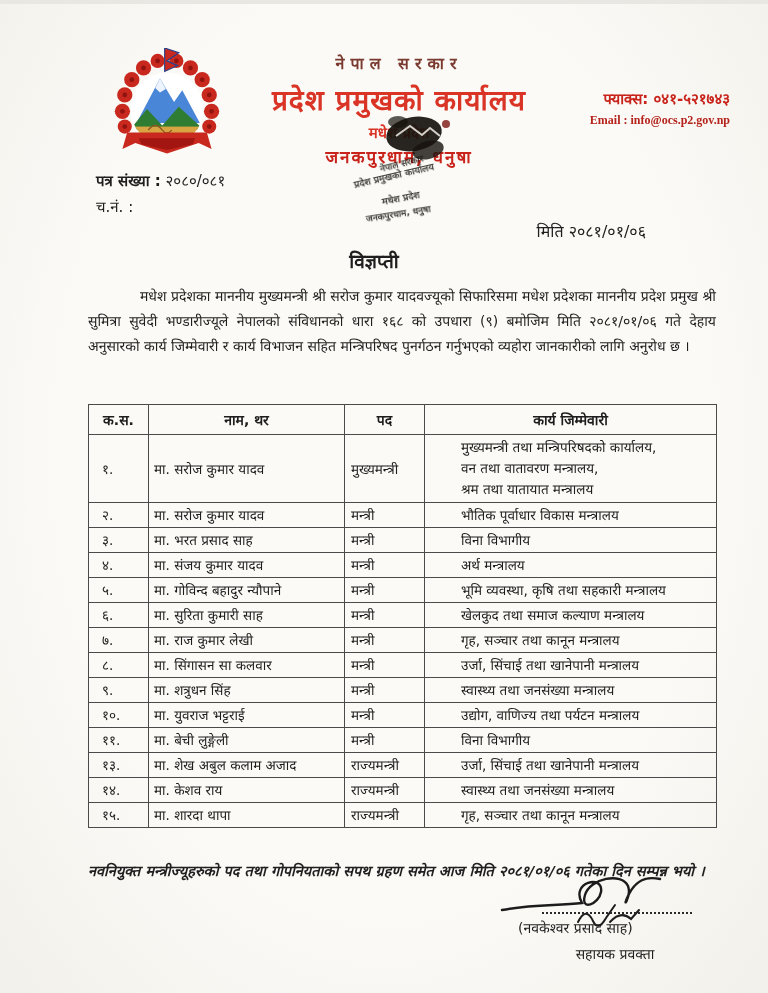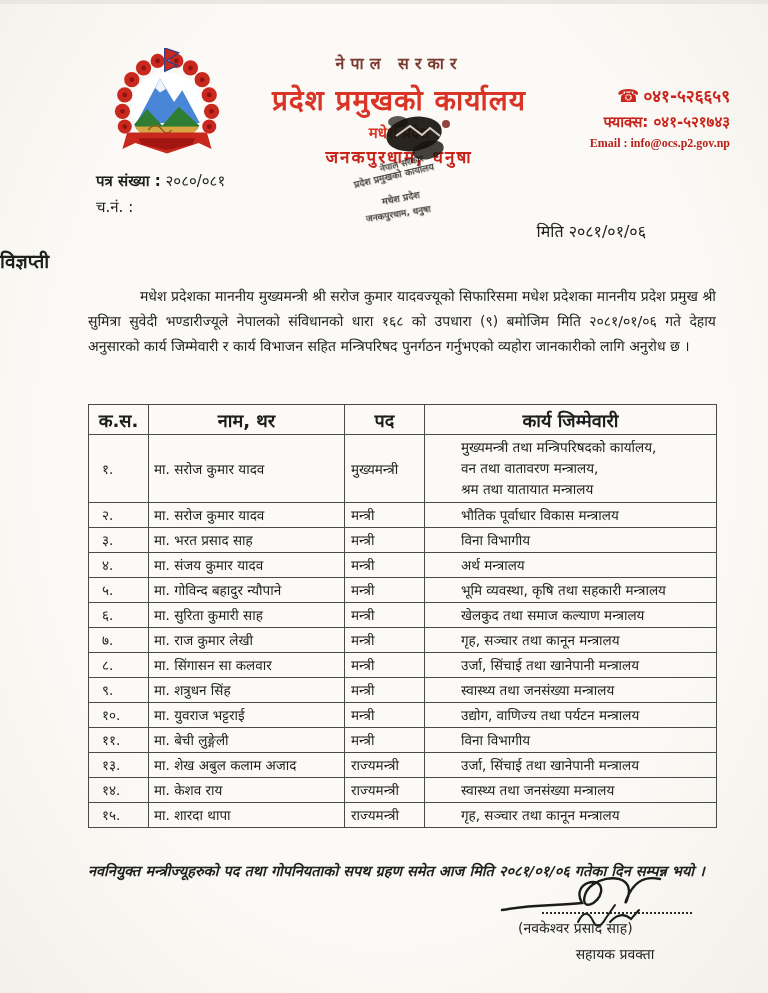--- a/index.html
+++ b/index.html
@@ -33,29 +33,29 @@
     filter:blur(.25px);transform-origin:left center;}
   .st1{font-size:9px;transform:rotate(-14deg);margin-left:40px;margin-top:0;}
   .st2{font-size:9.5px;transform:rotate(-13deg);margin-left:14px;margin-top:3px;}
   .st3{font-size:9.5px;transform:rotate(-11deg);margin-left:42px;margin-top:4px;}
   .st4{font-size:9px;transform:rotate(-9deg);margin-left:26px;margin-top:4px;}
   
   .refblock{position:absolute;left:96px;top:164px;font-size:15px;line-height:26px;}
   .refblock b{font-weight:bold;}
   .dateline{position:absolute;right:122px;top:216px;font-size:16px;}
   
-  .doc-title{position:absolute;left:0;top:244px;width:748px;text-align:left;
+  .doc-title{position:absolute;left:0;top:244px;width:748px;text-align:center;
     font-size:19px;font-weight:bold;}
   .body-par{position:absolute;left:88px;top:280px;width:628px;margin:0;
     font-size:14px;line-height:25px;text-align:justify;text-indent:52px;}
   
   table.mtable{position:absolute;left:88px;top:400px;width:628px;border-collapse:collapse;
     font-size:13.5px;color:#1d1d1d;table-layout:fixed;}
   .mtable th,.mtable td{border:1.6px solid #4a4a4a;padding:1px 6px;vertical-align:middle;}
-  .mtable th{font-weight:bold;text-align:center;height:27px;font-size:18px;}
+  .mtable th{font-weight:bold;text-align:center;height:27px;font-size:14px;}
   .mtable col.c-sn{width:60px;}
   .mtable col.c-name{width:196px;}
   .mtable col.c-pos{width:80px;}
   .mtable col.c-resp{width:292px;}
   .mtable td.col-sn{padding-left:13px;}
   .mtable td.col-name{padding-left:5px;}
   .mtable td.col-responsibility{white-space:pre-line;line-height:21px;padding-left:36px;}
   .mtable tbody tr{height:25px;}
   .mtable tbody tr:first-child{height:68px;}
   
@@ -140,23 +140,20 @@
     </svg>
     <div class="stamp-lines">
       <div class="st1">नेपाल सरकार</div>
       <div class="st2">प्रदेश प्रमुखको कार्यालय</div>
       <div class="st3">मधेश प्रदेश</div>
       <div class="st4">जनकपुरधाम, धनुषा</div>
     </div>
   </div>
 
   <div class="contact">
-    <div class="phone">
-      <span class="ph-icon">☎</span><span>०४१-५२६६५९</span>
-    </div>
     <div class="fax">
       <span>फ्याक्स:</span>
       <span>०४१-५२१७४३</span>
     </div>
     <div class="email">
       <span>Email :</span>
       <span>info@ocs.p2.gov.np</span>
     </div>
   </div>
 

